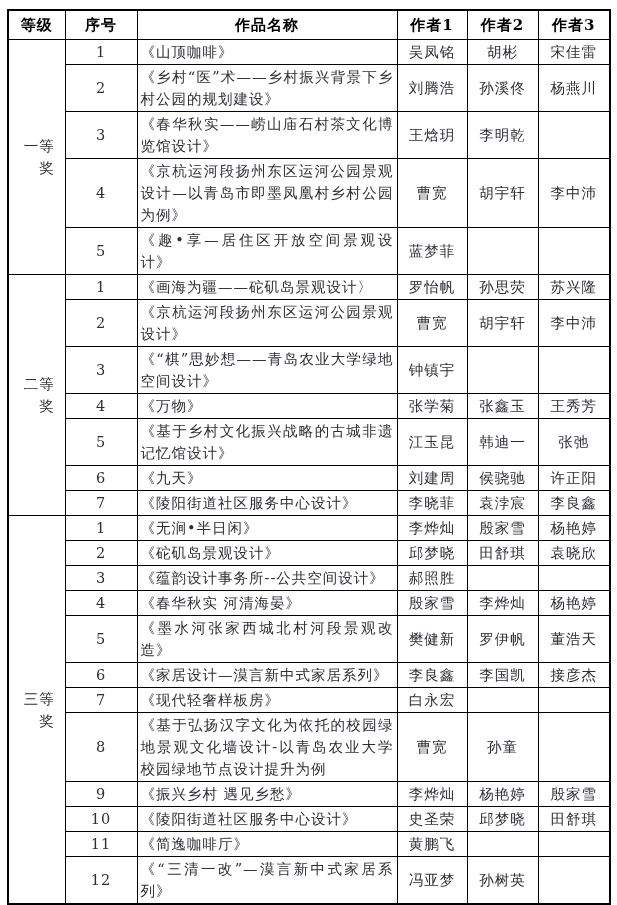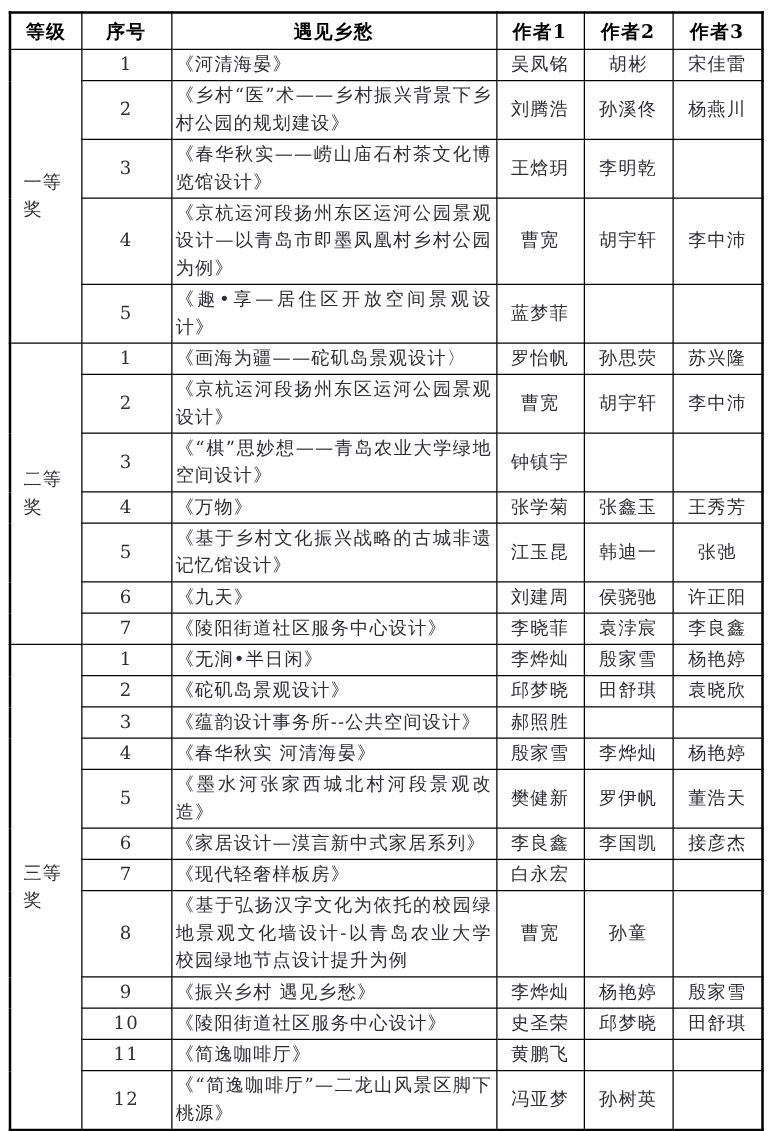--- a/index.html
+++ b/index.html
@@ -45,21 +45,21 @@
   col.c-title  { width: 260px; }
   col.c-a1     { width: 70px; }
   col.c-a2     { width: 71px; }
   col.c-a3     { width: 72px; }
   td.grade {
     text-align: center;
   }
   td.grade .vwrap {
     display: inline-block;
     width: 36px;
-    text-align: left;
+    text-align: right;
     letter-spacing: 1px;
   }
   td.no { text-align: center; }
   td.title {
     text-align: justify;
     text-justify: inter-character;
     padding-left: 10px;
     padding-right: 8px;
   }
   td.author { text-align: center; }
@@ -74,31 +74,31 @@
         <col class="c-no">
         <col class="c-title">
       <col class="c-a1">
         <col class="c-a2">
         <col class="c-a3">
     </colgroup>
     <thead>
       <tr id="header-row">
           <th>等级</th>
           <th>序号</th>
-          <th>遇见乡愁</th>
+          <th>作品名称</th>
           <th>作者1</th>
           <th>作者2</th>
           <th>作者3</th>
         </tr>
     </thead>
     <tbody id="table-body">
         <tr>
           <td class="grade" rowspan="5"><span class="vwrap">一等奖</span></td>
           <td class="no">1</td>
-          <td class="title">《河清海晏》</td>
+          <td class="title">《山顶咖啡》</td>
           <td class="author">吴凤铭</td>
           <td class="author">胡彬</td>
           <td class="author">宋佳雷</td>
         </tr>
         <tr>
           <td class="no">2</td>
           <td class="title">《乡村“医”术——乡村振兴背景下乡村公园的规划建设》</td>
           <td class="author">刘腾浩</td>
           <td class="author">孙溪佟</td>
           <td class="author">杨燕川</td>
@@ -247,20 +247,20 @@
         </tr>
         <tr>
           <td class="no">11</td>
           <td class="title">《简逸咖啡厅》</td>
           <td class="author">黄鹏飞</td>
           <td class="author"></td>
           <td class="author"></td>
         </tr>
         <tr>
           <td class="no">12</td>
-          <td class="title">《“简逸咖啡厅”—二龙山风景区脚下桃源》</td>
+          <td class="title">《“三清一改”—漠言新中式家居系列》</td>
           <td class="author">冯亚梦</td>
           <td class="author">孙树英</td>
           <td class="author"></td>
         </tr>
       </tbody>
   </table>
 </div>
 
 </body></html>

